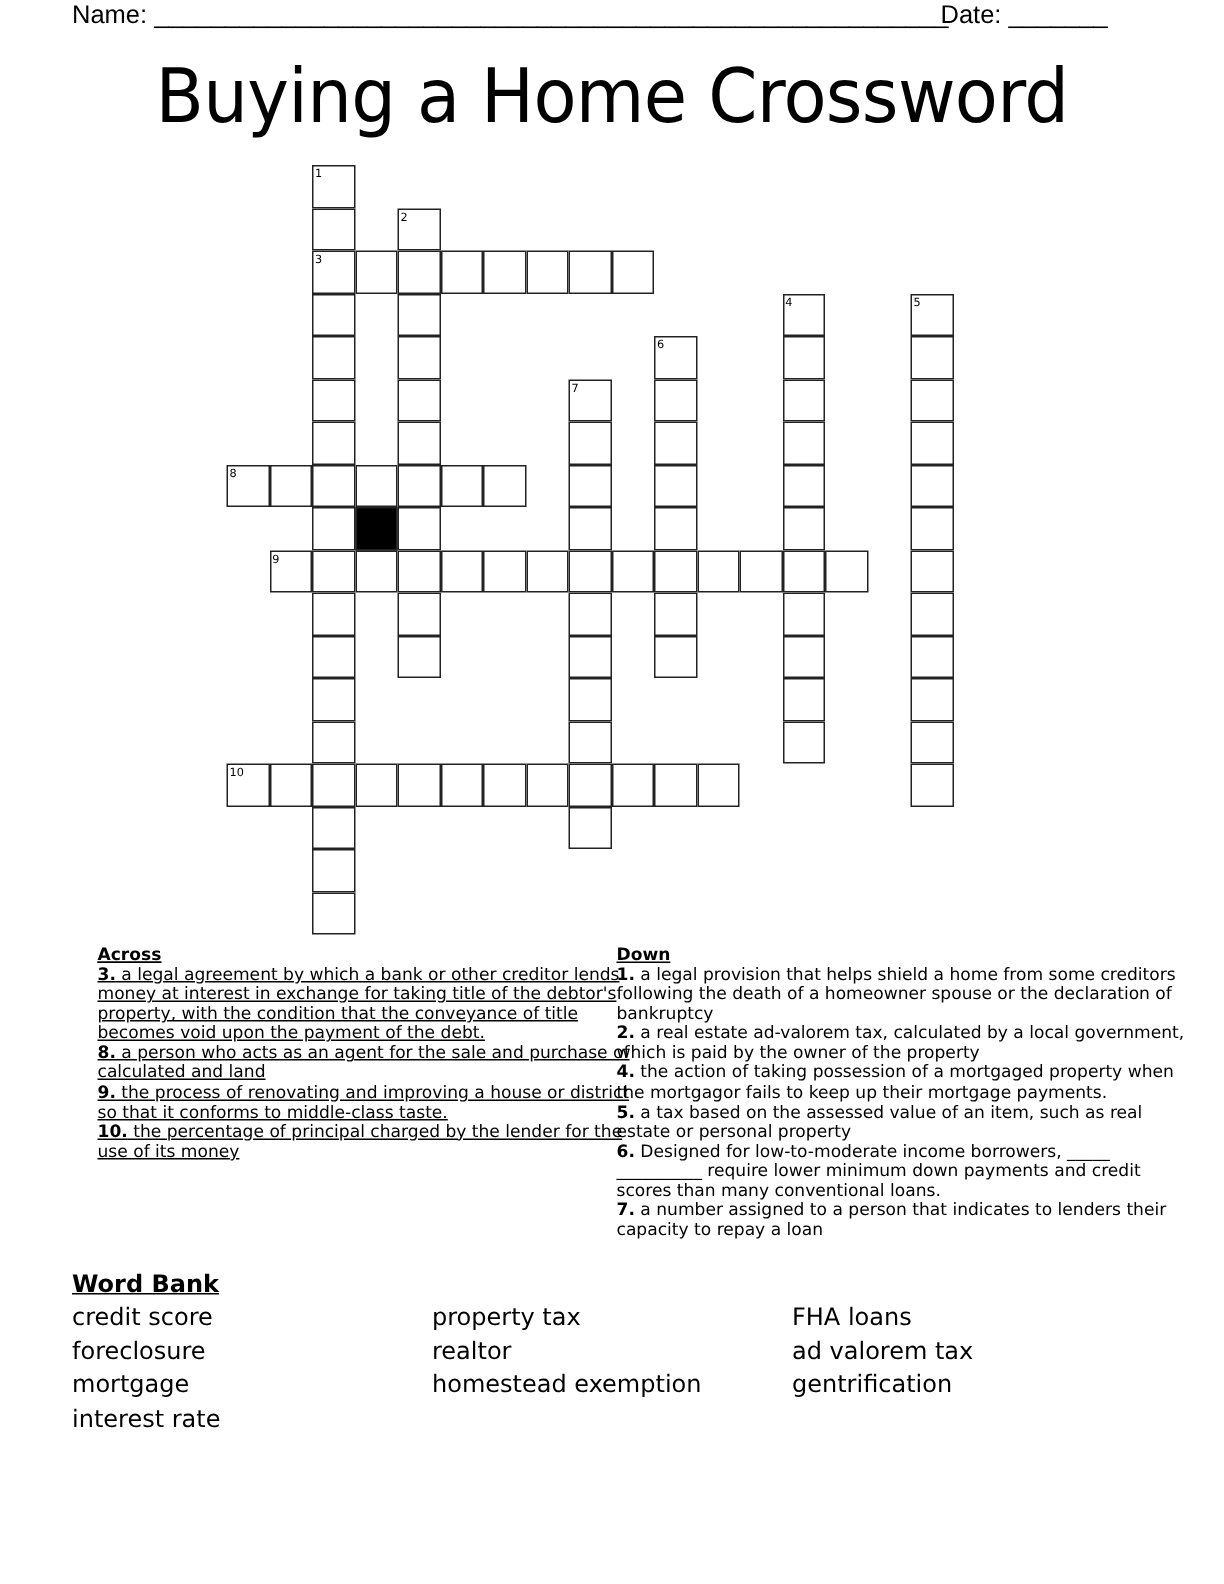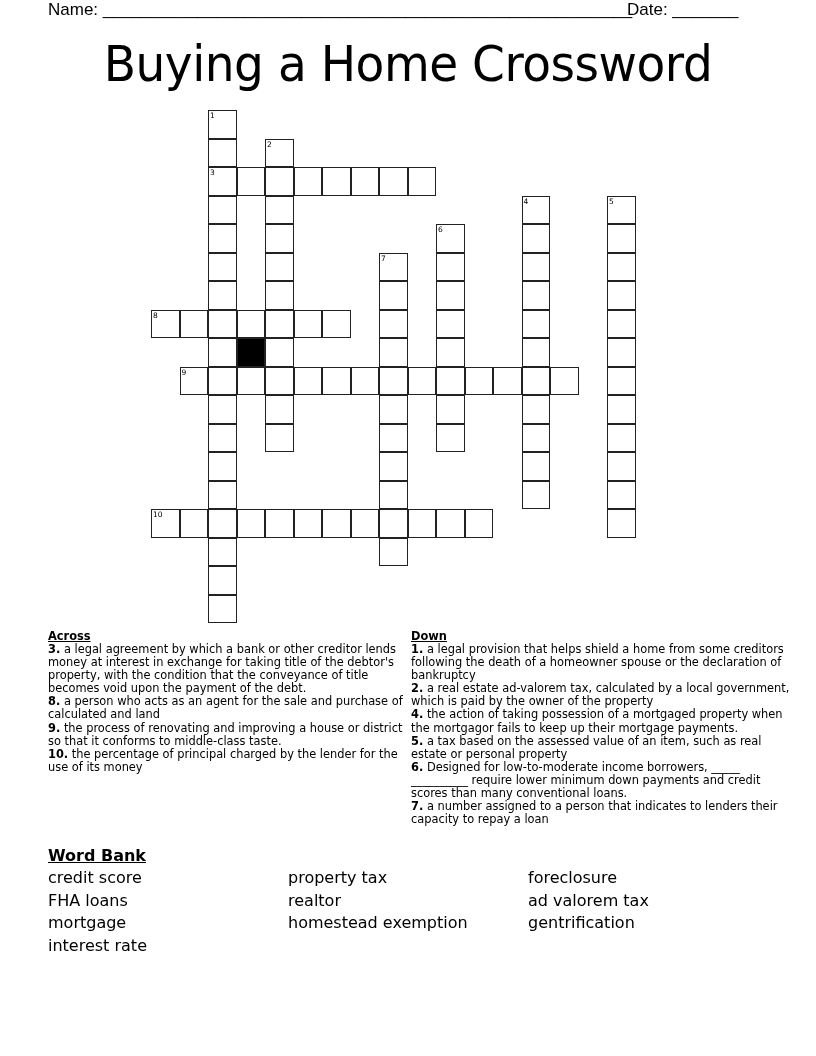--- a/index.html
+++ b/index.html
@@ -5,21 +5,21 @@
   html, body { margin:0; padding:0; background:#ffffff; }
   body { width:816px; height:1056px; position:relative; overflow:hidden; color:#000; font-family:"DejaVu Sans", sans-serif; }
   .header-line { position:absolute; top:0; left:48px; font-family:"Liberation Sans", sans-serif; font-size:17px; line-height:20px; white-space:pre; }
   .date-line { position:absolute; top:0; left:627px; font-family:"Liberation Sans", sans-serif; font-size:17px; line-height:20px; white-space:pre; }
   .title { position:absolute; top:32px; left:0; width:816px; text-align:center; font-family:"DejaVu Sans", sans-serif; font-size:50px; line-height:64px; transform:scaleX(0.94); transform-origin:center; letter-spacing:-0.5px; }
   .grid { position:absolute; left:0; top:0; width:816px; height:640px; }
   .cell { position:absolute; width:28.5px; height:28.5px; box-sizing:border-box; border:1.5px solid #222; background:#fff; }
   .cell.black { background:#000; }
   .cell .num { position:absolute; top:0px; left:1px; font-family:"DejaVu Sans", sans-serif; font-size:7.5px; line-height:9px; color:#000; }
   .clues { position:absolute; top:629px; font-size:11.4px; line-height:13.1px; font-family:"DejaVu Sans", sans-serif; }
-  .clues.across { left:48px; width:360px; }
+  .clues.across { left:65px; width:360px;text-decoration:underline; }
   .clues.down { left:411px; width:380px; }
   .clues h3 { margin:0; font-size:11.4px; font-weight:bold; text-decoration:underline; line-height:14px; }
   .clue { margin:0; }
   .clue b { font-weight:bold; }
   .wordbank { position:absolute; top:845px; left:48px; width:720px; font-family:"DejaVu Sans", sans-serif; }
   .wordbank h3 { margin:0 0 1px 0; font-size:16px; font-weight:bold; text-decoration:underline; line-height:21px; }
   .wb-grid { display:grid; grid-template-columns:240px 240px 240px; grid-auto-flow:row; }
   .wb-word { font-size:16px; line-height:22.6px; white-space:nowrap; }
 </style>
 </head>
@@ -171,22 +171,22 @@
   <p class="clue"><b>5.</b><span> a tax based on the assessed value of an item, such as real estate or personal property</span></p>
   <p class="clue"><b>6.</b><span> Designed for low-to-moderate income borrowers, _____ __________ require lower minimum down payments and credit scores than many conventional loans.</span></p>
   <p class="clue"><b>7.</b><span> a number assigned to a person that indicates to lenders their capacity to repay a loan</span></p>
 </div>
 
 <div class="wordbank">
   <h3>Word Bank</h3>
   <div class="wb-grid">
     <div class="wb-word">credit score</div>
     <div class="wb-word">property tax</div>
+    <div class="wb-word">FHA loans</div>
     <div class="wb-word">foreclosure</div>
-    <div class="wb-word">FHA loans</div>
     <div class="wb-word">realtor</div>
     <div class="wb-word">ad valorem tax</div>
     <div class="wb-word">mortgage</div>
     <div class="wb-word">homestead exemption</div>
     <div class="wb-word">gentrification</div>
     <div class="wb-word">interest rate</div>
   </div>
 </div>
 
 </body></html>

